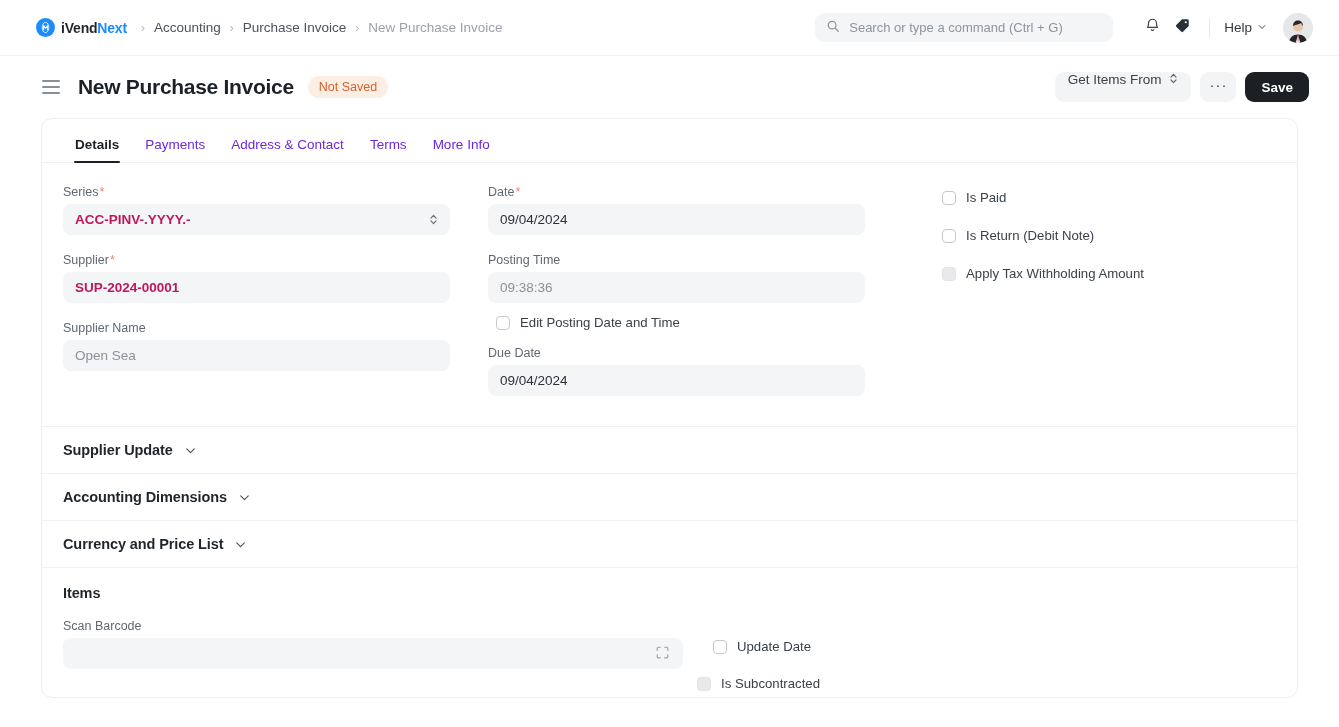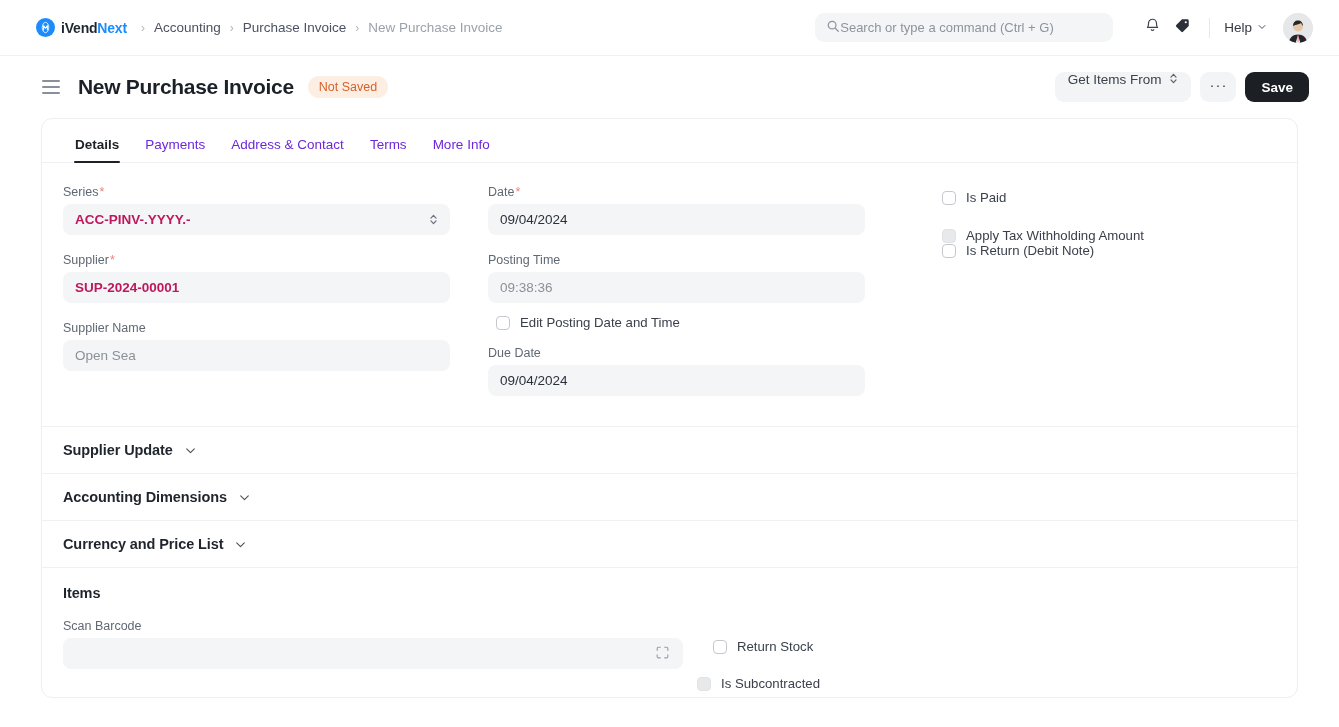--- a/index.html
+++ b/index.html
@@ -68,20 +68,21 @@
     gap: 0px;
   }
   .searchbox {
     width: 298px;
     height: 29px;
     background: #f4f5f6;
     border-radius: 9px;
     display: flex;
     align-items: center;
     padding: 0 11px;
+    gap: 9px;
     margin-right: 24px;
     cursor: text;
   }
   .searchbox input {
     border: none; outline: none; background: transparent;
     font-family: "Liberation Sans", sans-serif;
     font-size: 13px;
     color: #4a5260;
     width: 100%;
   }
@@ -497,27 +498,27 @@
             <span>09/04/2024</span>
           </div>
         </div>
       </div>
 
       <div class="col c3">
         <div class="chk-row" style="margin-top:5px;">
           <span class="chk"></span>
           <span class="chk-label">Is Paid</span>
         </div>
+        <div class="chk-row">
+          <span class="chk"></span>
+          <span class="chk-label">Is Return (Debit Note)</span>
+        </div>
         <div class="chk-row tight">
           <span class="chk disabled"></span>
           <span class="chk-label dim">Apply Tax Withholding Amount</span>
-        </div>
-        <div class="chk-row">
-          <span class="chk"></span>
-          <span class="chk-label">Is Return (Debit Note)</span>
         </div>
       </div>
 
     </div>
   </div>
 
   <div class="collapse-row">
     <span class="collapse-title">Supplier Update</span>
     <span class="chev">
       <svg width="13" height="13" viewBox="0 0 24 24" fill="none" stroke="#4c535c" stroke-width="2.1">
@@ -557,21 +558,21 @@
               <path d="M15.5 3.5h3.2a1.8 1.8 0 0 1 1.8 1.8v3.2"></path>
               <path d="M20.5 15.5v3.2a1.8 1.8 0 0 1-1.8 1.8h-3.2"></path>
               <path d="M8.5 20.5H5.3a1.8 1.8 0 0 1-1.8-1.8v-3.2"></path>
             </svg>
           </span>
         </div>
       </div>
       <div class="items-chk-col">
         <div class="chk-row" style="margin-bottom:22px;">
           <span class="chk"></span>
-          <span class="chk-label">Return Stock</span>
+          <span class="chk-label">Update Date</span>
         </div>
         <div class="chk-row tight" style="margin-left:-16px;">
           <span class="chk disabled"></span>
           <span class="chk-label dim">Is Subcontracted</span>
         </div>
       </div>
     </div>
   </div>
 
 </div>

